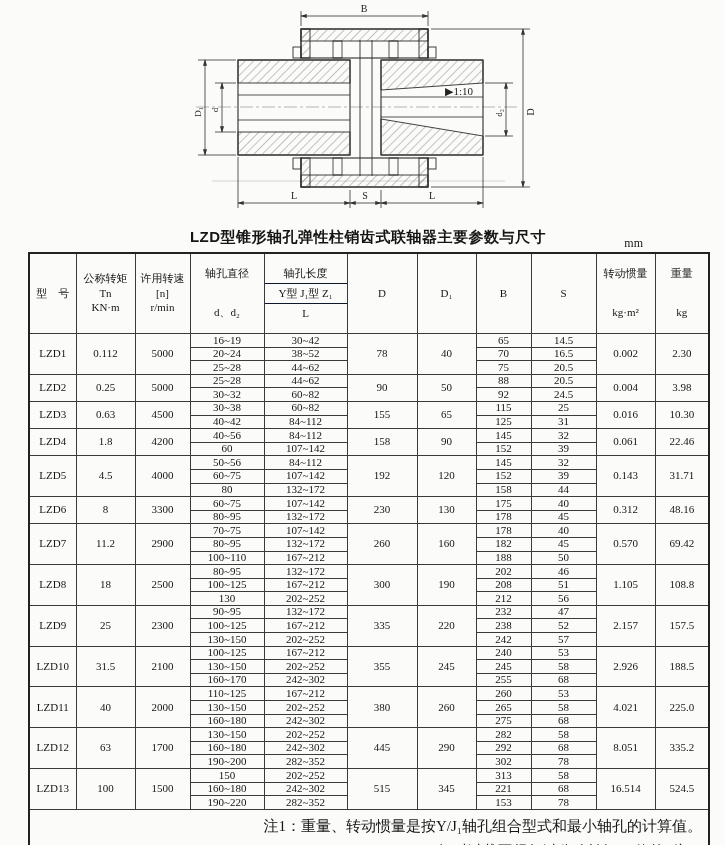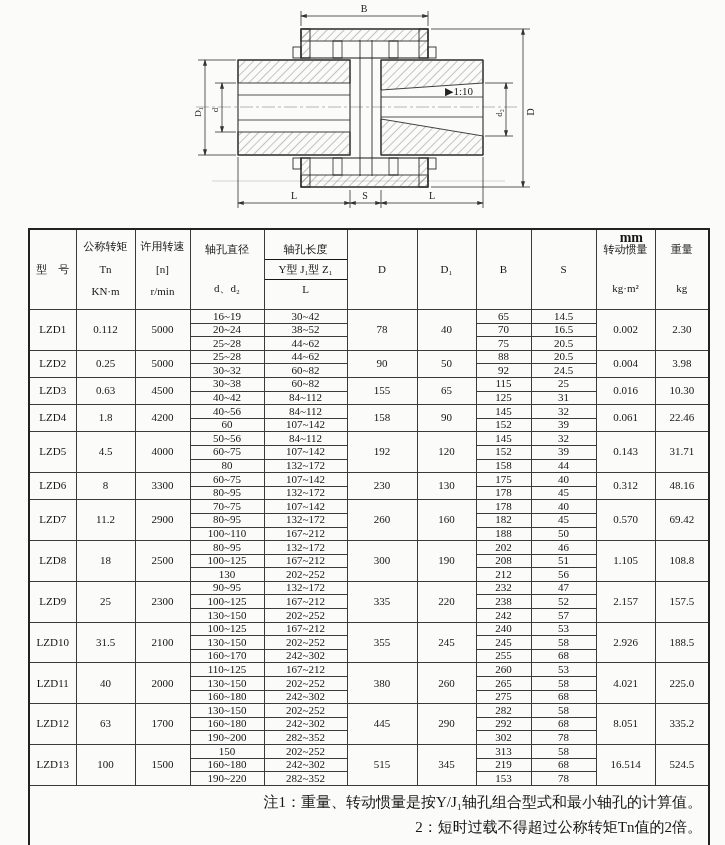--- a/index.html
+++ b/index.html
@@ -11,37 +11,37 @@
   svg text{fill:#222;font-family:"Liberation Serif","DejaVu Serif",serif;}
   .title-row{
     position:relative;width:680px;margin:6px 0 5px 28px;
     text-align:center;
   }
   .title-main{
     font-family:"Liberation Sans","DejaVu Sans",sans-serif;
     font-weight:bold;font-size:15px;letter-spacing:0.5px;
   }
   .title-unit{
-    position:absolute;right:65px;top:2px;
-    font-size:14px;font-weight:bold;
+    position:absolute;right:65px;top:8px;
+    font-size:12px;font-weight:normal;
   }
   table.params{
     border-collapse:collapse;table-layout:fixed;
     width:680px;margin-left:28px;
     border:2px solid #222;
   }
   table.params th, table.params td{
     border:1px solid #3a3a3a;
     text-align:center;vertical-align:middle;
     font-weight:normal;font-size:11px;line-height:1.05;
     padding:0;overflow:hidden;white-space:nowrap;
   }
   table.params td{height:12.6px;}
   thead th{height:57px;font-size:11px;}
-  .th-stack{display:flex;flex-direction:column;justify-content:flex-end;gap:11px;}
+  .th-stack{display:flex;flex-direction:column;justify-content:flex-end;gap:3px;}
   .th-spread{display:flex;flex-direction:column;justify-content:space-between;height:51px;padding:14px 0;}
   .th-len{padding:0;}
   .th-len .seg{height:19px;display:flex;align-items:center;justify-content:center;border-bottom:1px solid #0f172a;}
   .th-len .seg:last-child{border-bottom:none;}
   tfoot td.notes{
     text-align:right;font-size:15px;line-height:1.7;
     padding:4px 6px 6px 18px;height:auto;white-space:normal;
   }
   tfoot td.notes .note2{padding-left:16px;}
 </style>
@@ -137,20 +137,21 @@
   <text transform="translate(218,110) rotate(-90)" text-anchor="middle" font-size="9">d</text>
   <text transform="translate(502,113) rotate(-90)" text-anchor="middle" font-size="9">d₂</text>
   <text x="294" y="199" text-anchor="middle" font-size="10">L</text>
   <text x="365" y="199" text-anchor="middle" font-size="10">S</text>
   <text x="432" y="199" text-anchor="middle" font-size="10">L</text>
   <text x="459" y="95" text-anchor="middle" font-size="11">▶1:10</text>
 </svg>
 
 
 <div class="title-row">
+  <span class="title-main">LZD型锥形轴孔弹性柱销齿式联轴器主要参数与尺寸</span>
   <span class="title-unit">mm</span>
 </div>
 
 
 <table class="params">
   <colgroup>
     <col style="width:47px">
       <col style="width:59px">
       <col style="width:55px">
     <col style="width:74px">
@@ -494,21 +495,21 @@
         <td rowspan="3">515</td>
         <td rowspan="3">345</td>
         <td>313</td>
         <td>58</td>
         <td rowspan="3">16.514</td>
         <td rowspan="3">524.5</td>
       </tr>
       <tr>
         <td>160~180</td>
         <td>242~302</td>
-        <td>219</td>
+        <td>221</td>
         <td>68</td>
       </tr>
       <tr>
         <td>190~220</td>
         <td>282~352</td>
         <td>153</td>
         <td>78</td>
       </tr>
     </tbody>
   <tfoot>

